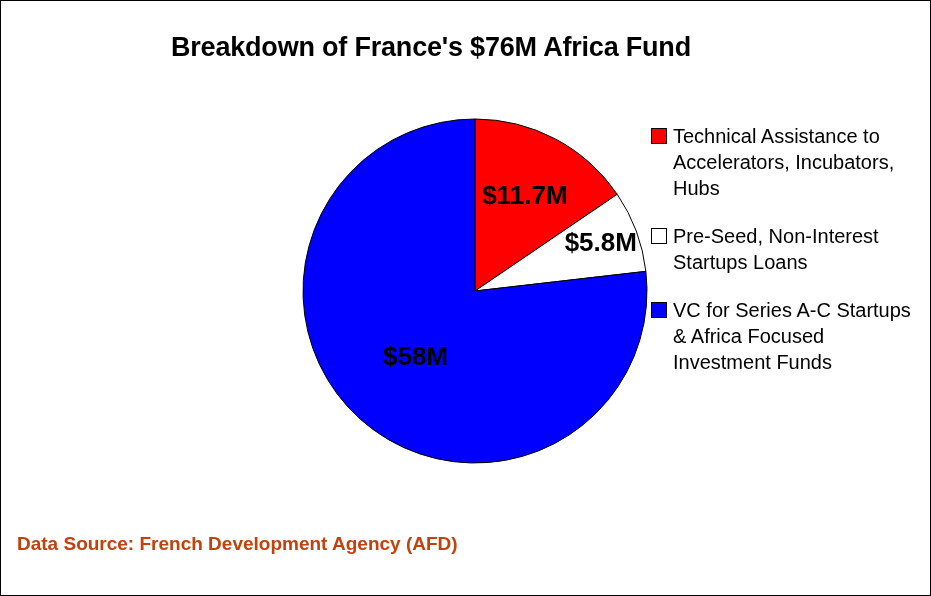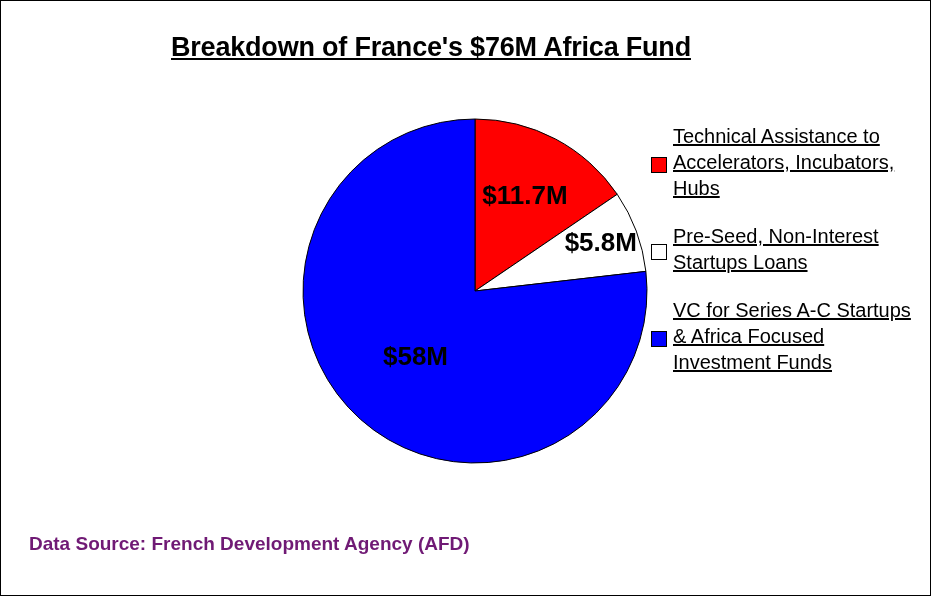--- a/index.html
+++ b/index.html
@@ -23,21 +23,20 @@
     position: absolute;
     left: 0;
     top: 31px;
     width: 860px;
     text-align: center;
     font-size: 27px;
     font-weight: bold;
     color: #000000;
     letter-spacing: -0.2px;
     white-space: nowrap;
-    text-decoration: underline;
   }
   #pie-area {
     position: absolute;
     left: 12px;
     top: 0;
     width: 931px;
     height: 596px;
     pointer-events: none;
   }
   #pie-svg {
@@ -54,46 +53,45 @@
     dominant-baseline: middle;
   }
   #legend {
     position: absolute;
     left: 650px;
     top: 122px;
     width: 275px;
   }
   .legend-item {
     display: flex;
-    align-items: center;
+    align-items: flex-start;
     margin-bottom: 22px;
-    text-decoration: underline;
   }
   .legend-swatch {
     flex: 0 0 auto;
     width: 16px;
     height: 16px;
     border: 1px solid #000000;
     box-sizing: border-box;
     margin-top: 5px;
     margin-right: 6px;
   }
   .legend-text {
     font-size: 20px;
     line-height: 26px;
     color: #000000;
     width: 250px;
   }
   #data-source {
     position: absolute;
-    left: 28px;
+    left: 16px;
     top: 532px;
     font-size: 19px;
     font-weight: bold;
-    color: #701a75;
+    color: #c2410c;
     white-space: nowrap;
   }
 </style>
 </head>
 <body>
 
 <div id="chart-frame">
 
   <div id="chart-title">Breakdown of France's $76M Africa Fund</div>
 

